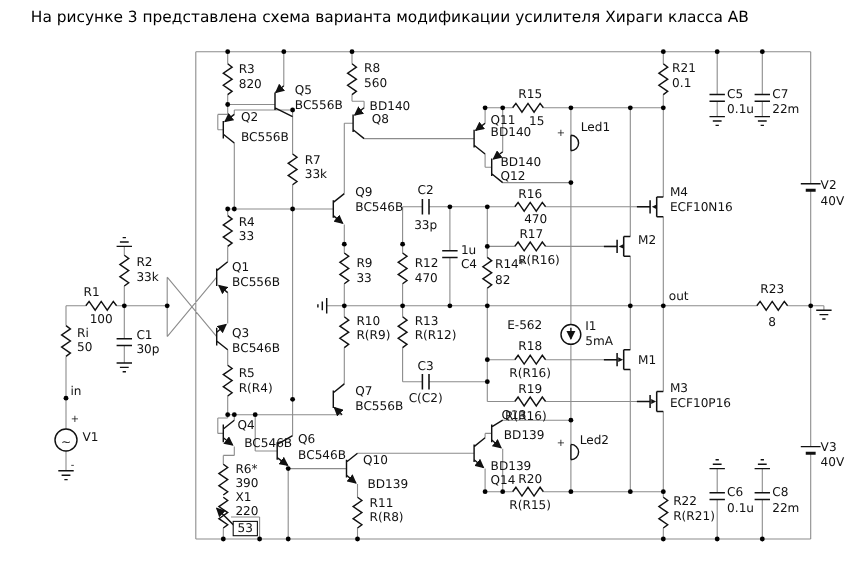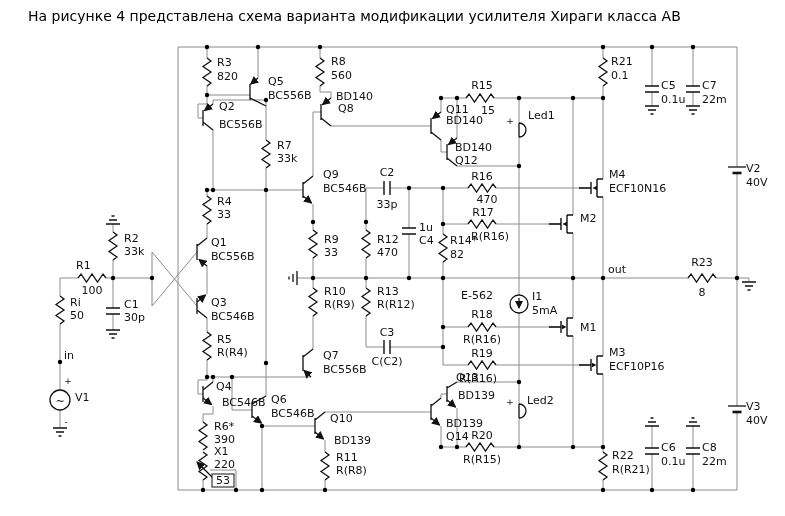--- a/index.html
+++ b/index.html
@@ -11,21 +11,21 @@
   svg text.tm{text-anchor:middle;}
   svg text.sm{font-size:9px;}
   .wire{stroke:#8c8c8c;stroke-width:1;fill:none;}
   .sym{stroke:#111;stroke-width:1.3;fill:none;}
   .dot{fill:#000;stroke:none;}
 </style>
 </head>
 <body>
 
 <div id="stage">
-  <div id="title">На рисунке 4 представлена схема варианта модификации усилителя Хираги класса AB</div>
+  <div id="title">На рисунке 3 представлена схема варианта модификации усилителя Хираги класса AB</div>
 
   <svg width="785" height="516" viewBox="0 0 785 516">
     <defs>
       <path id="rzv" d="M0 0 l4 3 l-8 5.5 l8 5.5 l-8 5.5 l8 5.5 l-4 3" fill="none" stroke="#111" stroke-width="1.3"></path>
       <path id="gndd" d="M-7 0 H7 M-4 4 H4 M-1.5 8 H1.5" fill="none" stroke="#111" stroke-width="1.3"></path>
       <path id="capv" d="M-7 0 H7 M-7 6 H7" fill="none" stroke="#111" stroke-width="1.4"></path>
       <g id="bat">
         <path d="M-9 0 H9" stroke="#111" stroke-width="1.3" fill="none"></path>
         <path d="M-4.5 6 H4.5" stroke="#111" stroke-width="2.6" fill="none"></path>
       </g>

